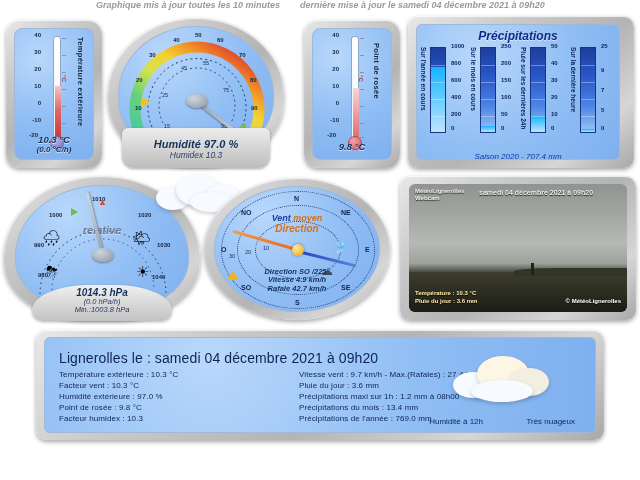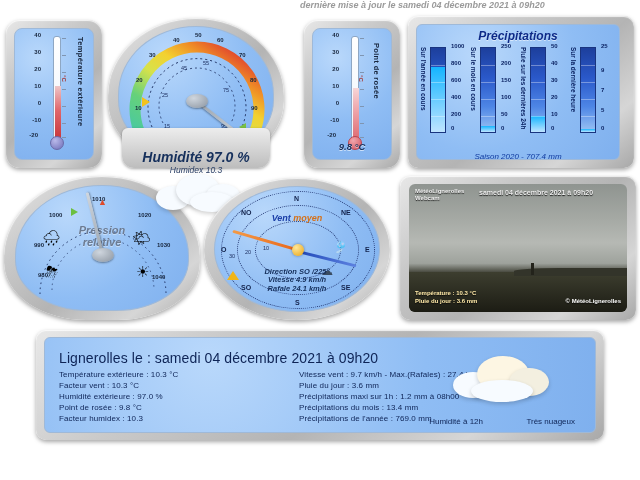--- a/index.html
+++ b/index.html
@@ -66,22 +66,22 @@
   .ndlhub { position:absolute; width:22px; height:14px; border-radius:50%;
             background:radial-gradient(ellipse at 35% 30%,#cfd6de,#8b949f);
             box-shadow:0 1px 2px rgba(0,0,0,.4); }
   .needle { position:absolute; height:3px; border-radius:2px;
             background:linear-gradient(to right,#9aa3ad,#cfd6de);
             transform-origin:0% 50%; box-shadow:0 1px 2px rgba(0,0,0,.35); }
   .gaugefoot { position:absolute; left:14px; bottom:-2px; width:148px; height:40px;
                background:linear-gradient(to bottom,#ededed,#bdbdbd);
                border-radius:6px 6px 12px 12px; box-shadow:0 1px 3px rgba(0,0,0,.35);
                text-align:center; }
-  .gaugefoot .l1 { font-size:14px; font-style:italic; font-weight:bold;
-                   color:#16305c; margin-top:21px; }
+  .gaugefoot .l1 { font-size:11px; font-style:italic; font-weight:bold;
+                   color:#16305c; margin-top:10px; }
   .gaugefoot .l2 { font-size:8.5px; font-style:italic; color:#2a3f66; }
 
   
   #precip { left:408px; top:16px; width:226px; height:152px; border-radius:10px; }
   #precip .face { left:8px; top:8px; width:204px; height:136px; border-radius:6px;
                   overflow:hidden; }
   .ptitle { position:absolute; left:0; right:0; top:4px; text-align:center;
             font-size:12px; font-weight:bold; font-style:italic; color:#0d2a88;
             text-shadow:0 1px 0 rgba(255,255,255,.55); }
   .pcol { position:absolute; top:22px; width:46px; height:112px; }
@@ -187,20 +187,21 @@
   #footer .bold { font-weight:bold; }
 
   .wxicon { position:absolute; font-size:15px; line-height:1; }
 </style>
 </head>
 <body>
 
 <div id="stage">
 
   <div class="hdr">
+    <span class="h1">Graphique mis à jour toutes les 10 minutes</span>
     <span class="h2">dernière mise à jour le samedi 04 décembre 2021 à 09h20</span>
   </div>
 
   <div class="bezel thermo" style="left:6px; top:20px; width:96px; height:148px;">
     <div class="face">
       <div class="tubewrap">
         <div class="tube">
           <div class="merc" style="height:52%"></div>
         </div>
         <div class="bulb"></div>
@@ -216,20 +217,24 @@
       <div class="tmark" style="left:8px; top:20px;">30</div>
       <div class="tmark" style="left:8px; top:37px;">20</div>
       <div class="tmark" style="left:8px; top:54px;">10</div>
       <div class="tmark" style="left:8px; top:71px;">0</div>
       <div class="tmark" style="left:8px; top:88px;">-10</div>
       <div class="tmark" style="left:5px; top:103px;">-20</div>
 
       <div class="vlabel" style="right:8px; top:8px;">Température extérieure</div>
       <div class="unitlab" style="right:26px; top:46px;">°C</div>
 
+      <div class="readout">
+        <div>10.3 °C</div>
+        <div class="sub">(0.0 °C/h)</div>
+      </div>
     </div>
   </div>
 
   <div class="bezel" id="humidity">
     <div class="face">
 
       <svg width="156" height="132" viewBox="0 0 156 132" style="position:absolute;left:0;top:0">
         <defs>
           <linearGradient id="hg" x1="0" y1="1" x2="1" y2="0">
             <stop offset="0" stop-color="#49c9a0"></stop>
@@ -405,36 +410,40 @@
 
       <div style="position:absolute;left:22px;top:86px;font-size:6px;font-weight:bold;color:#16243b">980</div>
       <div style="position:absolute;left:18px;top:56px;font-size:6px;font-weight:bold;color:#16243b">990</div>
       <div style="position:absolute;left:33px;top:26px;font-size:6px;font-weight:bold;color:#16243b">1000</div>
       <div style="position:absolute;left:76px;top:10px;font-size:6px;font-weight:bold;color:#16243b">1010</div>
       <div style="position:absolute;left:122px;top:26px;font-size:6px;font-weight:bold;color:#16243b">1020</div>
       <div style="position:absolute;left:141px;top:56px;font-size:6px;font-weight:bold;color:#16243b">1030</div>
       <div style="position:absolute;left:136px;top:88px;font-size:6px;font-weight:bold;color:#16243b">1040</div>
 
       <div class="bclabel">
-        <div>Pression</div>
         <div>relative</div>
       </div>
 
       <div class="wxicon" style="left:26px; top:44px;">🌧</div>
       <div class="wxicon" style="left:30px; top:78px;">⛈</div>
       <div class="wxicon" style="left:116px; top:44px;">🌤</div>
       <div class="wxicon" style="left:120px; top:78px;">☀</div>
 
       <div class="needle" style="left:87px; top:69px; width:66px; transform:rotate(-104deg);"></div>
       <div class="ndlhub" style="left:76px; top:62px;"></div>
 
       <div style="position:absolute;left:55px;top:22px;width:0;height:0;
                   border-top:4px solid transparent;border-bottom:4px solid transparent;
                   border-left:7px solid #6cbf3f;"></div>
       <div style="position:absolute;left:82px;top:11px;font-size:9px;color:#e04b2a">▲</div>
+    </div>
+    <div class="barofoot">
+      <div class="l1">1014.3 hPa</div>
+      <div class="l2">(0.0 hPa/h)</div>
+      <div class="l3">Min.:1003.8 hPa</div>
     </div>
   </div>
 
   <div class="cloudgrp" style="left:152px; top:168px; width:100px; height:46px;">
     <div class="cloud" style="left:4px;  top:18px; width:34px; height:24px;"></div>
     <div class="cloud" style="left:24px; top:6px;  width:44px; height:32px;"></div>
     <div class="cloud" style="left:54px; top:16px; width:34px; height:24px;"></div>
     <div class="cloud" style="left:38px; top:24px; width:44px; height:20px;"></div>
   </div>
 
@@ -454,38 +463,39 @@
       <div class="cdir" style="left:26px;  top:22px;">NO</div>
 
       <div style="position:absolute;left:48px;top:58px;font-size:5.5px;color:#1d2f60">10</div>
       <div style="position:absolute;left:30px;top:62px;font-size:5.5px;color:#1d2f60">20</div>
       <div style="position:absolute;left:14px;top:66px;font-size:5.5px;color:#1d2f60">30</div>
 
       <div class="wtitle">
         <span class="a">Vent</span>
         <span class="b">moyen</span>
       </div>
+      <div class="wtitle2">Direction</div>
 
       <div class="wneedle" style="left:83px; top:62px; width:68px;
            background:linear-gradient(to right,#e8671c,#f49a46); transform:rotate(196deg);"></div>
 
       <div class="wneedle" style="left:83px; top:63px; width:60px;
            background:linear-gradient(to right,#1f47b8,#5d82e0); transform:rotate(14deg);"></div>
       <div class="wcenter" style="left:77px; top:57px;"></div>
 
       <div class="wxicon" style="left:118px;top:54px;font-size:12px;opacity:.55">🎐</div>
       <div class="wxicon" style="left:106px;top:78px;font-size:12px;opacity:.6">☁</div>
       <div style="position:absolute;left:12px;top:84px;width:0;height:0;
                   border-left:6px solid transparent;border-right:6px solid transparent;
                   border-bottom:9px solid #f0b518;"></div>
 
       <div class="wvals">
         <div>Direction SO /225°</div>
         <div>Vitesse 4.9 km/h</div>
-        <div>Rafale  24.1 km/h</div>
+        <div>Rafale  42.7 km/h</div>
       </div>
     </div>
   </div>
 
   <div class="bezel" id="cam">
     <div class="campic">
       <div class="horizon"></div>
       <div class="hill"></div>
       <div class="post"></div>
       <div class="camtxt camtop">

